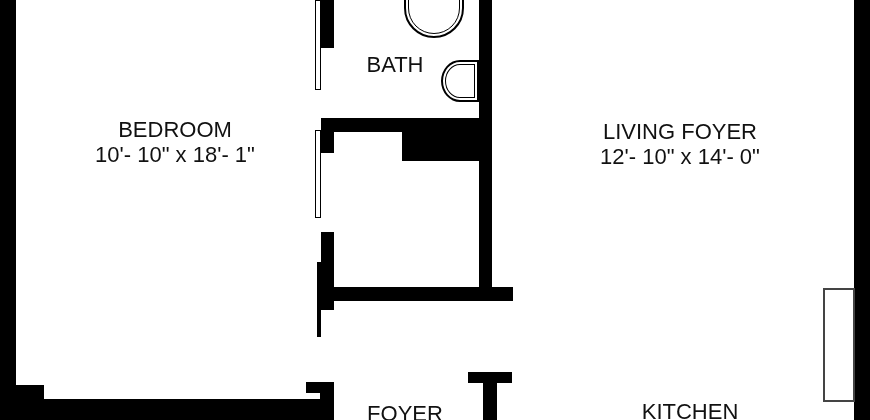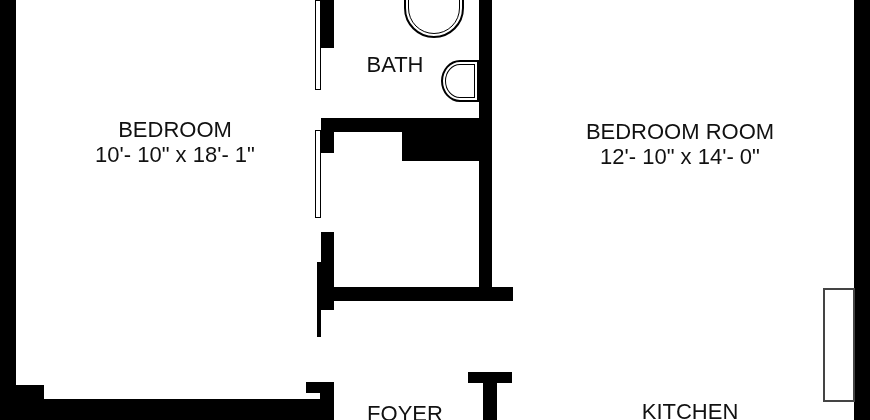--- a/index.html
+++ b/index.html
@@ -50,21 +50,21 @@
     <span class="name">BEDROOM</span>
     <span class="dim">10'- 10" x 18'- 1"</span>
   </div>
 
   <div class="label" style="left:350px;top:52px;width:90px;">
     <span class="name">BATH</span>
   </div>
 
 
   <div class="label" style="left:565px;top:119px;width:230px;">
-    <span class="name">BEDROOM ROOM</span>
+    <span class="name">LIVING FOYER</span>
     <span class="dim">12'- 10" x 14'- 0"</span>
   </div>
 
   <div class="label" style="left:350px;top:401px;width:110px;">
     <span class="name">FOYER</span>
   </div>
 
   <div class="label" style="left:620px;top:399px;width:140px;">
     <span class="name">KITCHEN</span>
   </div>

